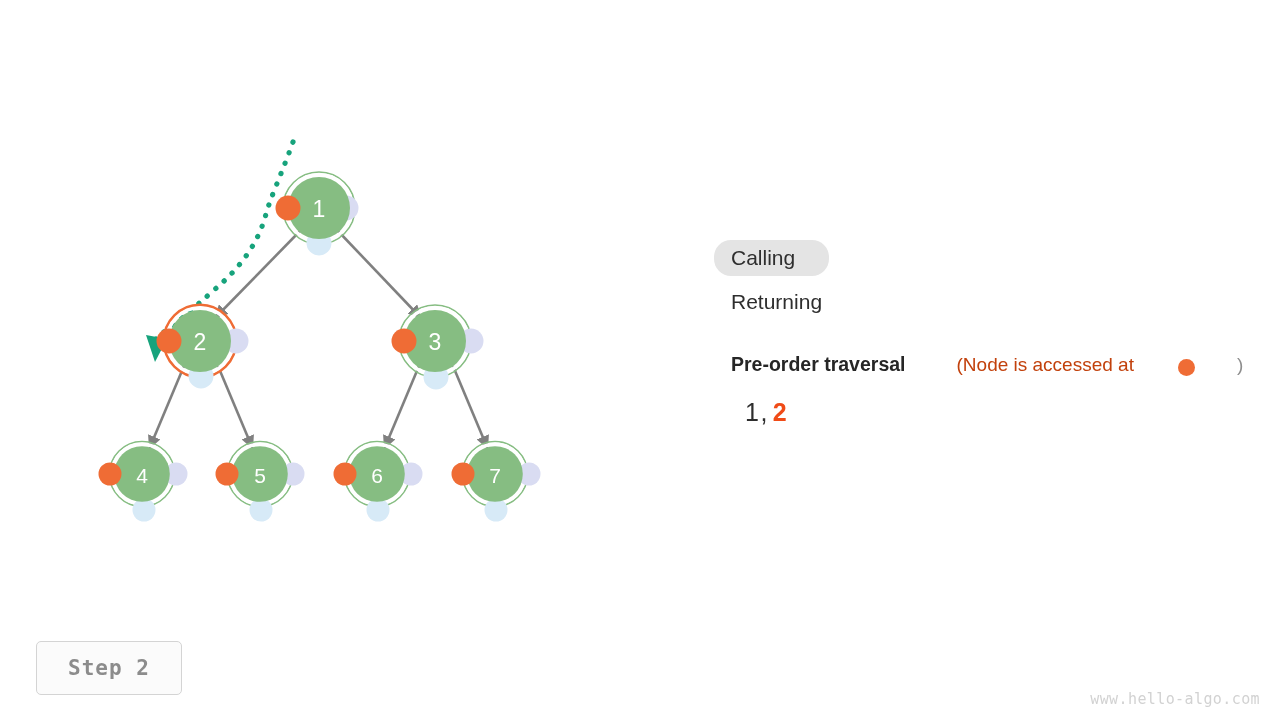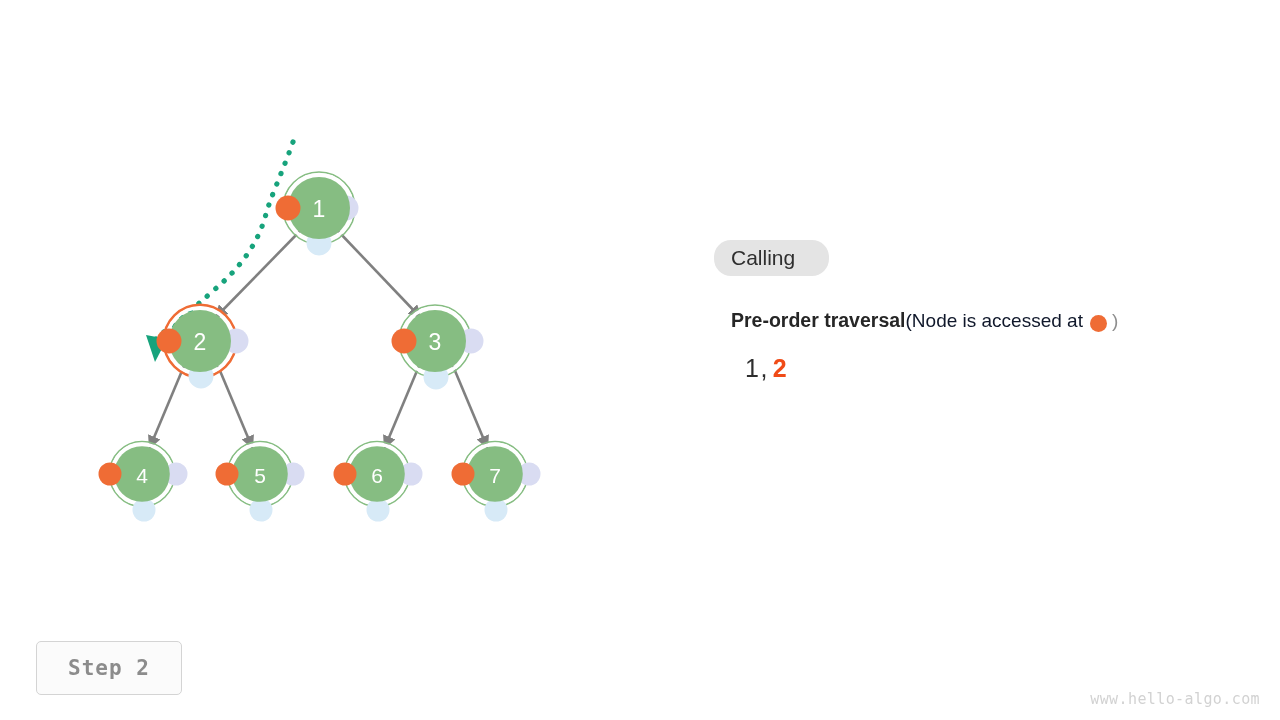--- a/index.html
+++ b/index.html
@@ -72,29 +72,31 @@
   #traversal-block {
     margin-top: 29px;
     padding-left: 17px;
   }
 
   #traversal-heading {
     display: flex;
     align-items: center;
     font-size: 19px;
     white-space: nowrap;
+    gap: 37px;
   }
   #traversal-title {
     font-weight: bold;
     color: #262626;
     font-size: 19.5px;
   }
   .traversal-note {
-    color: #0f172a;
+    color: #c2410c;
     font-size: 19px;
+    margin-left: 14px;
   }
   .note-dot {
     display: inline-block;
     width: 17px;
     height: 17px;
     border-radius: 50%;
     background: #ef6c35;
     margin: 0 3px 0 7px;
     position: relative;
     top: 3px;
@@ -253,20 +255,23 @@
     <text class="node-label small" x="495" y="475">7</text>
   </g>
 </svg>
 
 <div id="right-panel">
 
   <div class="legend-row">
     <span class="legend-chip">Calling</span>
   </div>
 
+  <div class="legend-row">
+    <span class="legend-plain">Returning</span>
+  </div>
 
   <div id="traversal-block">
     <div id="traversal-heading">
       <span id="traversal-title">Pre-order traversal</span>
       <span class="traversal-note">(Node is accessed at</span>
       <span class="note-dot"></span>
       <span class="note-paren">)</span>
     </div>
 
     <div id="sequence"><span class="seq-item">1</span><span class="seq-sep">,</span><span class="seq-item current">2</span></div>

